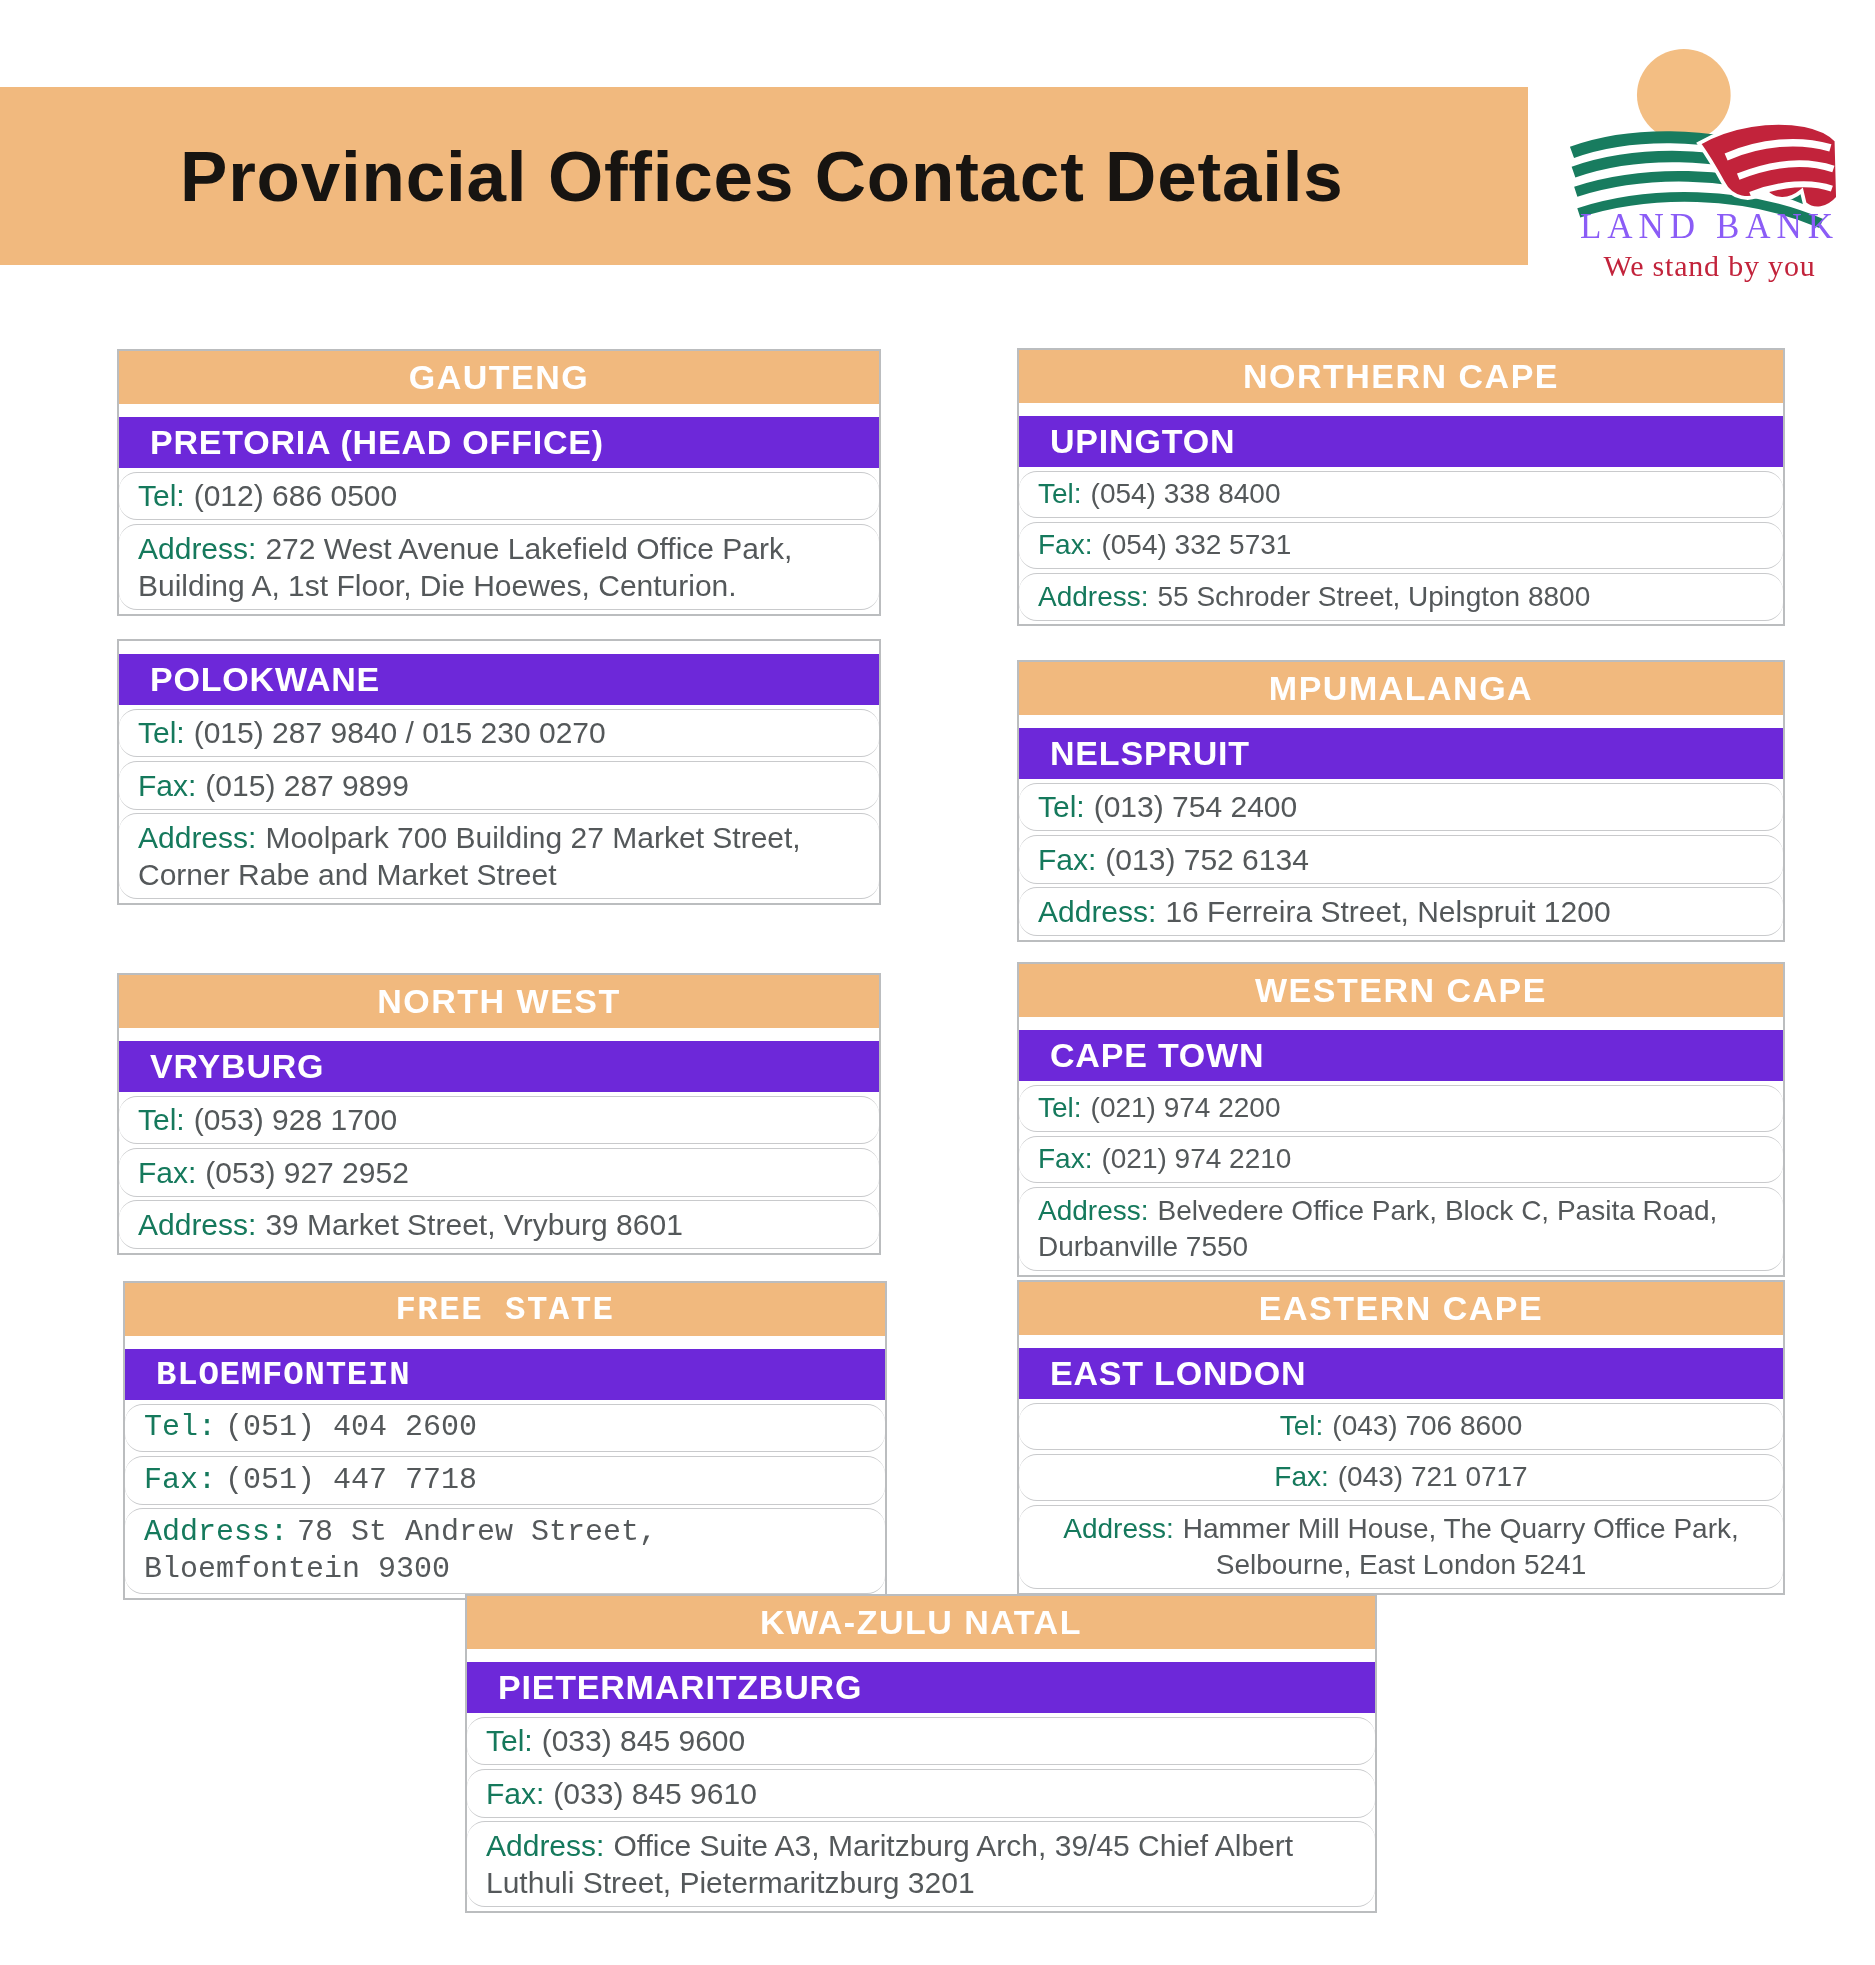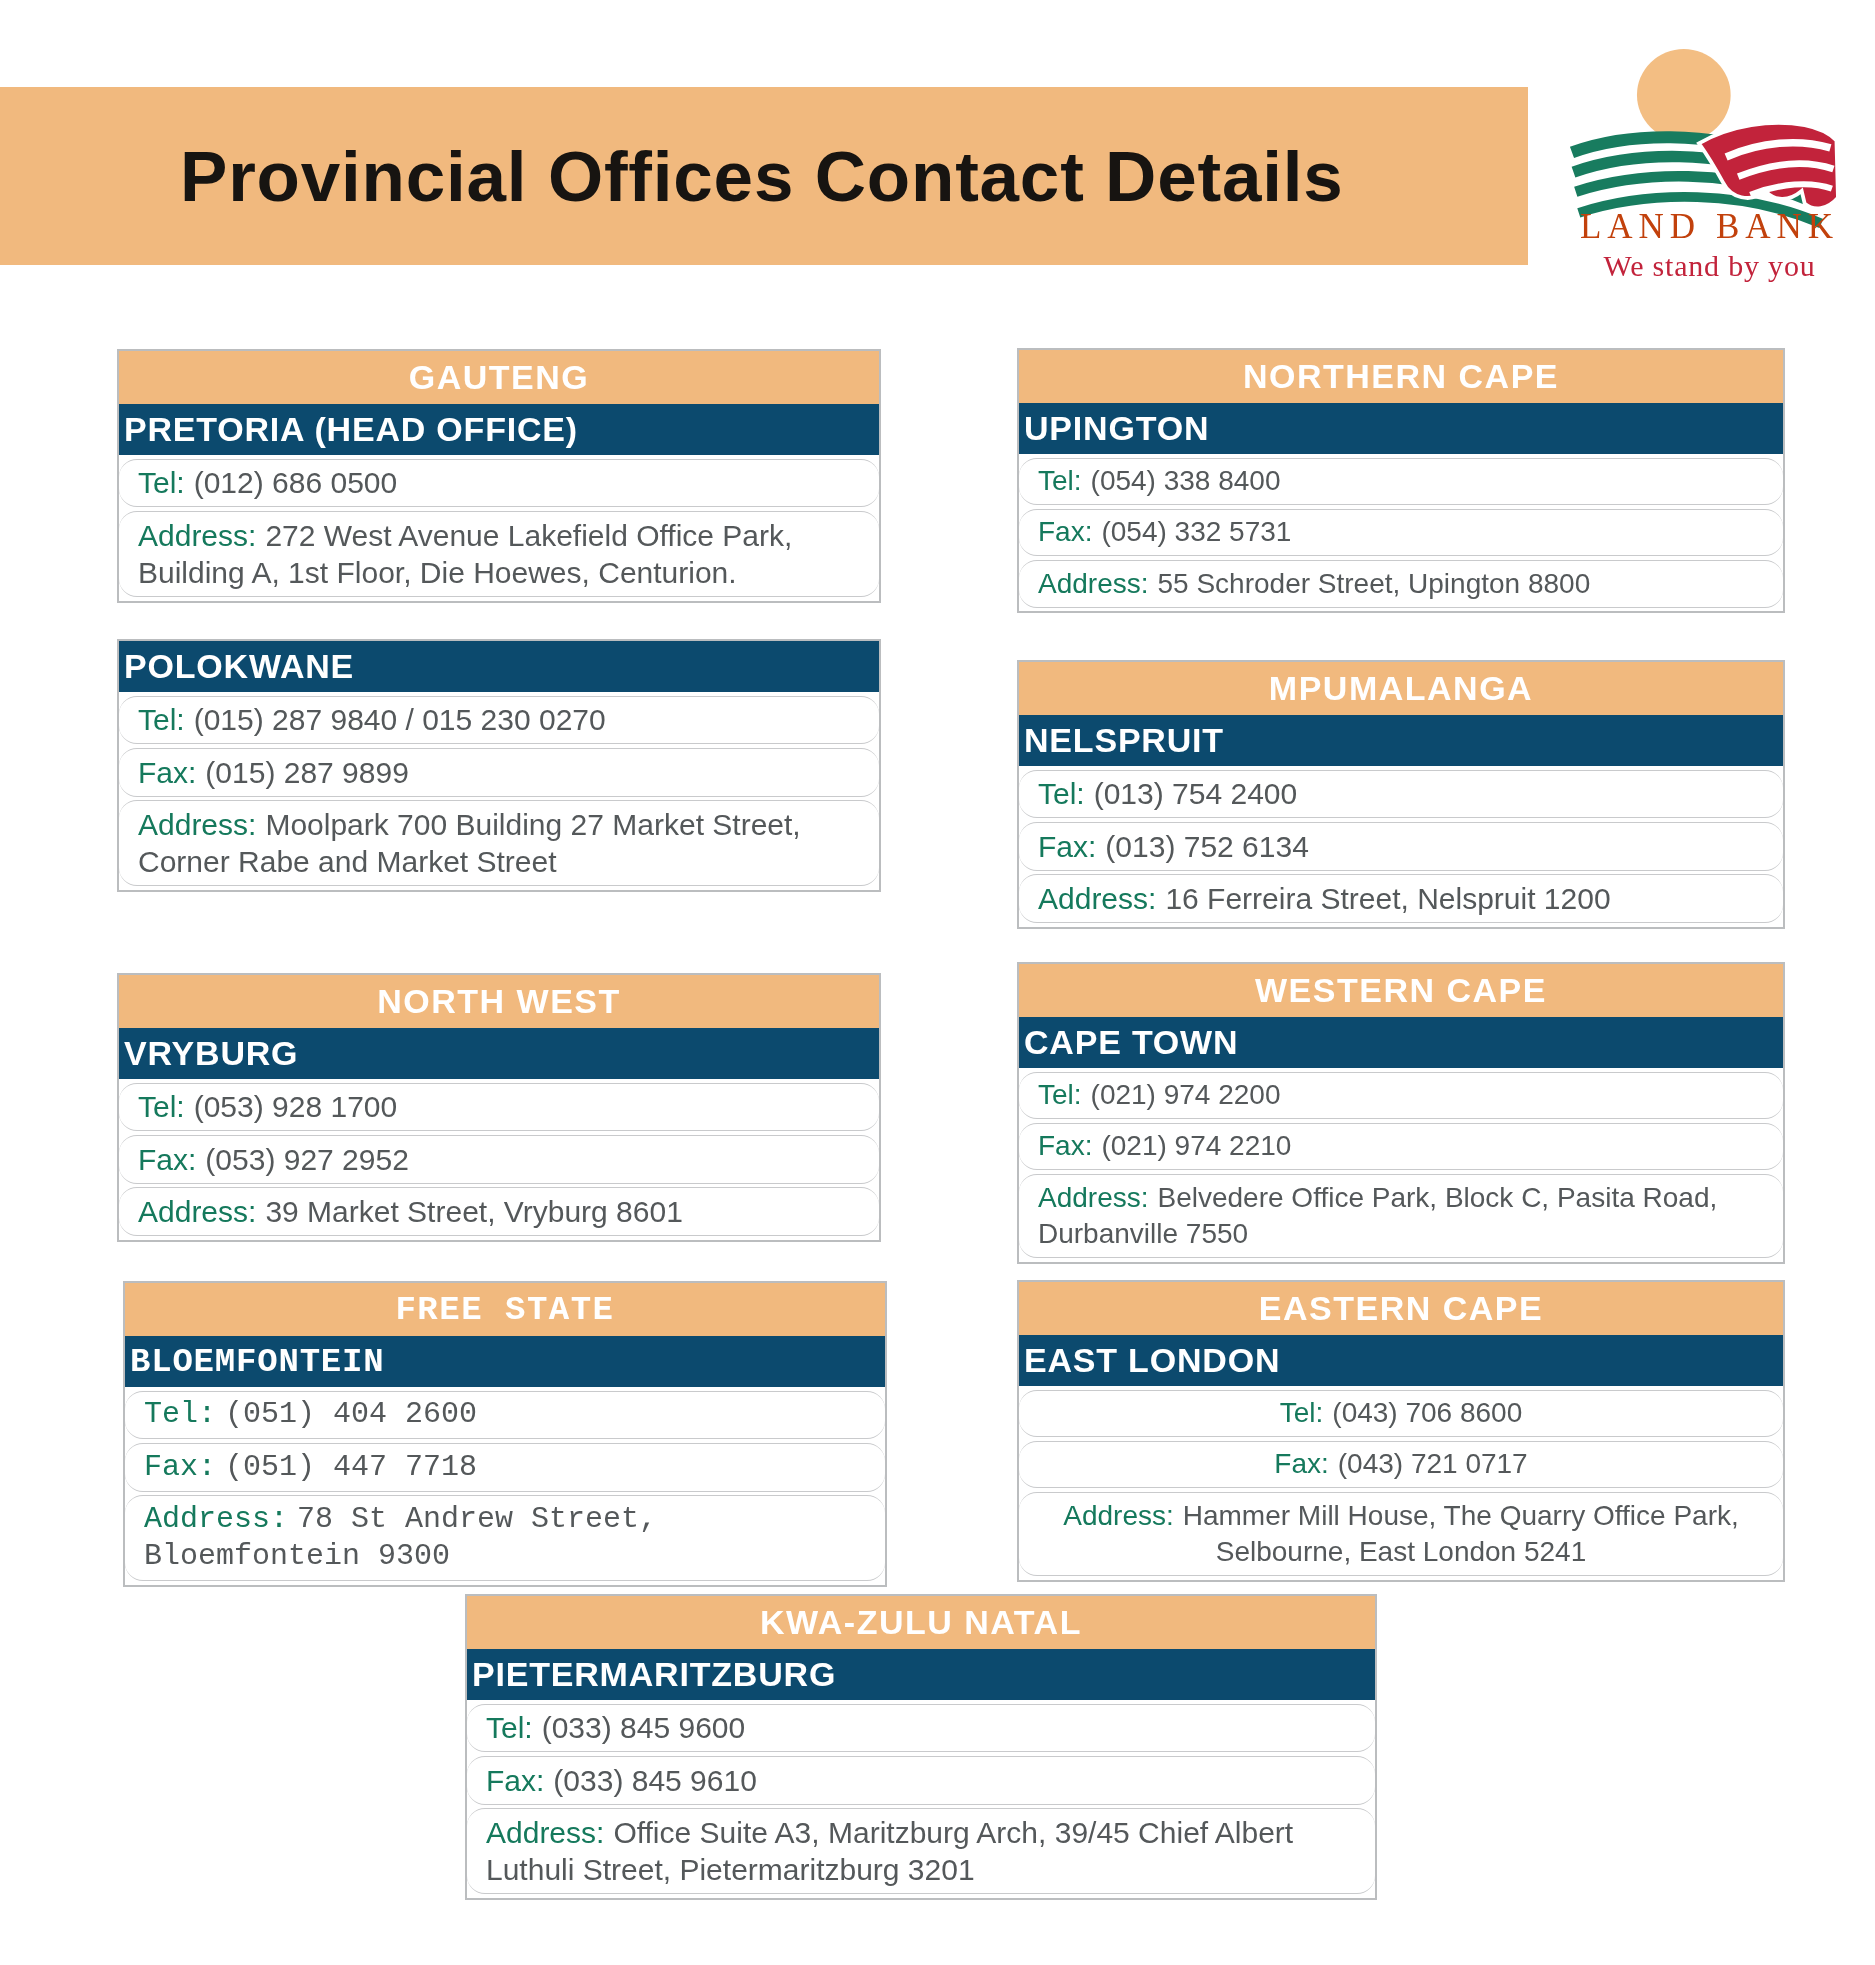--- a/index.html
+++ b/index.html
@@ -9,31 +9,31 @@
   
   .title-band{position:absolute;left:0;top:87px;width:1528px;height:178px;
               background:#F1B97E;display:flex;align-items:center;}
   .title{margin-left:180px;font-size:71px;font-weight:700;color:#171411;letter-spacing:0.8px;}
 
   
   .logo{position:absolute;left:1558px;top:30px;width:303px;height:257px;}
   .logo svg{position:absolute;left:0;top:0;}
   .logo-name{position:absolute;left:0;top:177px;width:100%;text-align:center;
              font-family:"Liberation Serif",serif;font-size:35px;letter-spacing:6px;
-             color:#c2410c;white-space:nowrap;}
+             color:#8b5cf6;white-space:nowrap;}
   .logo-tag{position:absolute;left:0;top:219px;width:100%;text-align:center;
             font-family:"Liberation Serif",serif;font-size:30px;letter-spacing:0.8px;
             color:#C2233B;white-space:nowrap;}
 
   
   .card{position:absolute;background:#ffffff;border:2.3px solid #BBBDBF;}
   .hdr{height:53px;background:#F1B97E;display:flex;align-items:center;justify-content:center;
        font-size:34px;font-weight:700;color:#ffffff;letter-spacing:1.5px;}
-  .city{height:51px;background:#0c4a6e;margin-top:0;display:flex;align-items:center;
-        padding-left:5px;font-size:34px;font-weight:700;color:#ffffff;letter-spacing:0.8px;}
+  .city{height:51px;background:#6d28d9;margin-top:13px;display:flex;align-items:center;
+        padding-left:31px;font-size:34px;font-weight:700;color:#ffffff;letter-spacing:0.8px;}
   .row{margin:3.8px 0;border-top:1.5px solid #C9CACC;border-bottom:1.5px solid #C9CACC;
        padding:4.5px 19px;font-size:30px;line-height:1.25;color:#54585A;border-radius:18px;}
   .lbl{color:#15795C;margin-right:9px;}
   .sm{font-size:28px;line-height:1.3;}
 </style>
 </head>
 <body>
 
 <div class="title-band">
   <div class="title">Provincial Offices Contact Details</div>

